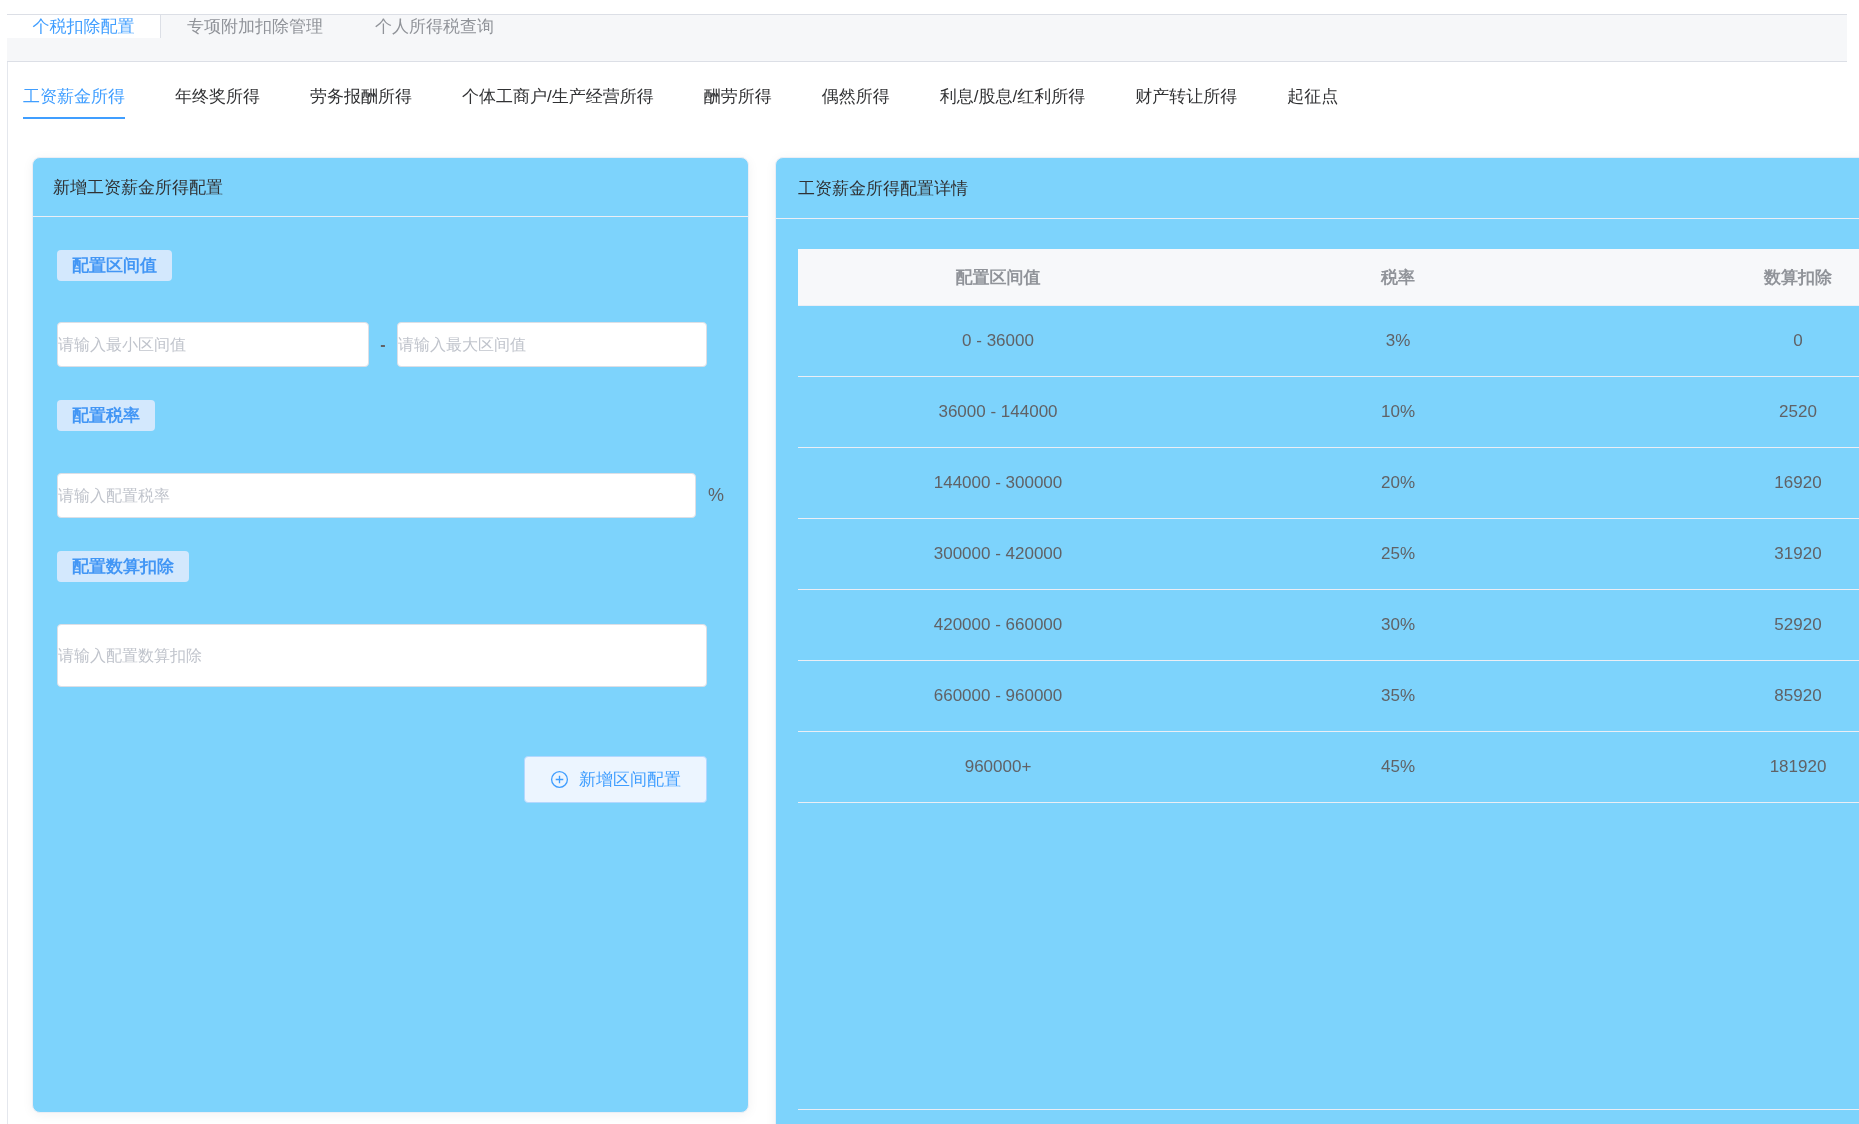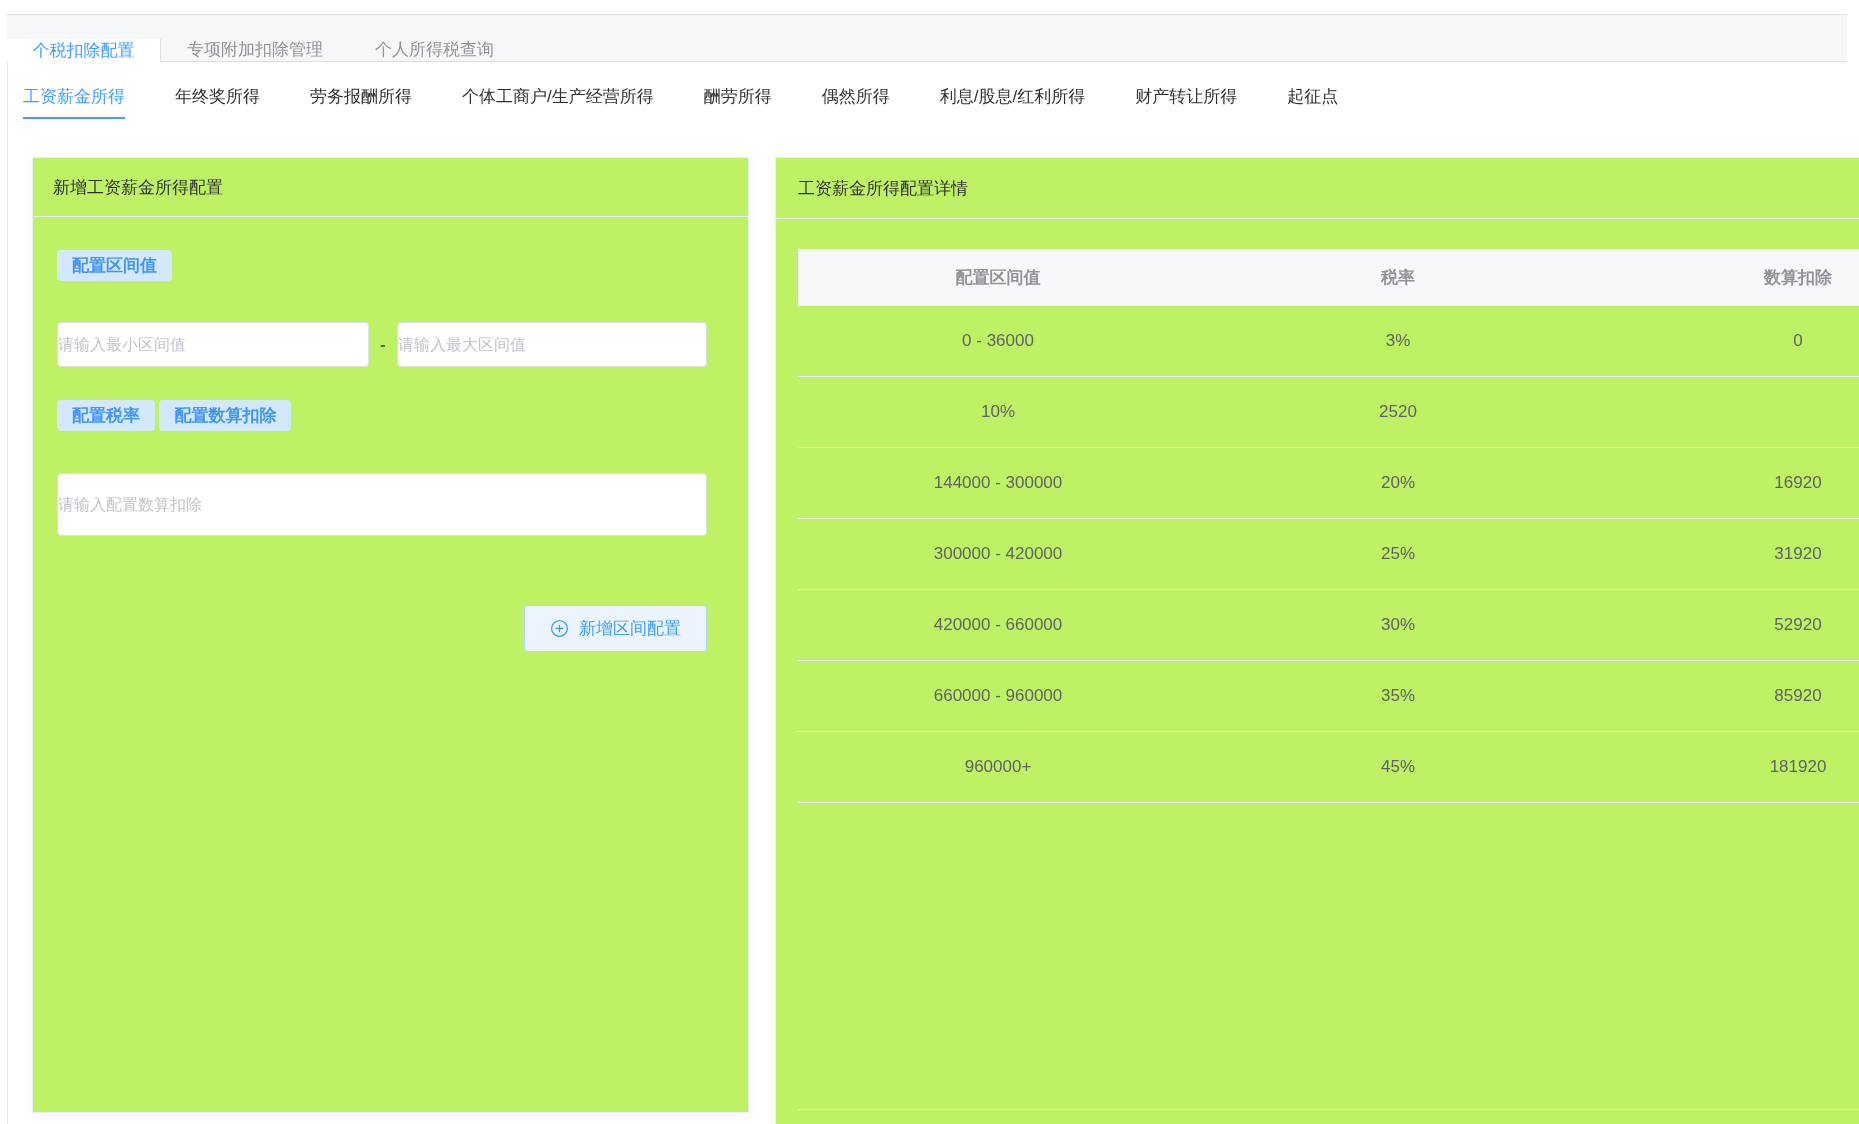--- a/index.html
+++ b/index.html
@@ -7,35 +7,35 @@
     font-family:"Liberation Sans","DejaVu Sans",sans-serif; }
   .page { position:relative; width:1859px; height:1124px; background:#fff; }
 
   
   .page-left-line { position:absolute; left:7px; top:14px; bottom:0; width:0;
     border-left:1px solid #e4e7ed; }
 
   
   .tab1-bar { position:absolute; top:14px; left:7px; right:12px; height:48px;
     background:#f6f7f9; border-top:1px solid #dcdfe6; border-bottom:1px solid #dcdfe6;
-    display:flex; align-items:flex-end; }
+    display:flex; align-items:flex-start; }
   .tab1 { display:flex; align-items:center; justify-content:center;
     font-size:17px; color:#909399; padding:0 26px; cursor:pointer; }
   .tab1.active { background:#fff; color:#409eff; width:154px; padding:0;
     border-right:1px solid #dcdfe6; margin-bottom:-1px; position:relative; z-index:2; }
 
   
   .tab2-nav { position:absolute; top:75px; left:23px; height:44px; display:flex; }
   .tab2 { display:inline-flex; align-items:center; height:44px; margin-right:50px;
     font-size:17px; color:#303133; cursor:pointer; border-bottom:2px solid transparent; }
   .tab2.active { color:#409eff; border-bottom-color:#409eff; }
 
   
-  .card { position:absolute; background:#bef264; border:1px solid #ebeef5;
-    border-radius:0; box-shadow:0 2px 12px rgba(0,0,0,0.05); }
+  .card { position:absolute; background:#7dd3fc; border:1px solid #ebeef5;
+    border-radius:8px; box-shadow:0 2px 12px rgba(0,0,0,0.05); }
   .card-header { height:59px; display:flex; align-items:center;
     border-bottom:1px solid #ebeef5; font-size:17px; color:#303133; }
   .form-card { left:32px; top:157px; width:717px; height:956px; }
   .form-card .card-header { padding:0 20px; }
   .form-body { padding:0 24px; }
 
   .badge { display:inline-block; margin-top:33px; padding:6px 15px;
     background:#d3e8fd; color:#4296f5; font-weight:bold; font-size:17px;
     border-radius:4px; line-height:19px; }
 
@@ -101,20 +101,24 @@
       <span class="badge">配置区间值</span>
 
       <div class="range-row">
         <input class="inp inp-min" placeholder="请输入最小区间值" style="">
         <span class="range-sep">-</span>
         <input class="inp inp-max" placeholder="请输入最大区间值" style="">
       </div>
 
       <span class="badge">配置税率</span>
 
+      <div class="rate-row">
+        <input class="inp inp-wide" placeholder="请输入配置税率" style="">
+        <span class="rate-suffix">%</span>
+      </div>
 
       <span class="badge">配置数算扣除</span>
 
       <div class="ded-row">
         <input class="inp inp-wide" placeholder="请输入配置数算扣除" style="">
       </div>
 
       <div class="btn-row">
         <button class="add-btn">
           <span style="display:inline-flex;">
@@ -140,20 +144,21 @@
           <div class="cell">税率</div>
           <div class="cell">数算扣除</div>
         </div>
 
         <div class="t-row">
           <div class="cell">0 - 36000</div>
           <div class="cell">3%</div>
           <div class="cell">0</div>
         </div>
         <div class="t-row">
+          <div class="cell">36000 - 144000</div>
           <div class="cell">10%</div>
           <div class="cell">2520</div>
         </div>
         <div class="t-row">
           <div class="cell">144000 - 300000</div>
           <div class="cell">20%</div>
           <div class="cell">16920</div>
         </div>
         <div class="t-row">
           <div class="cell">300000 - 420000</div>

